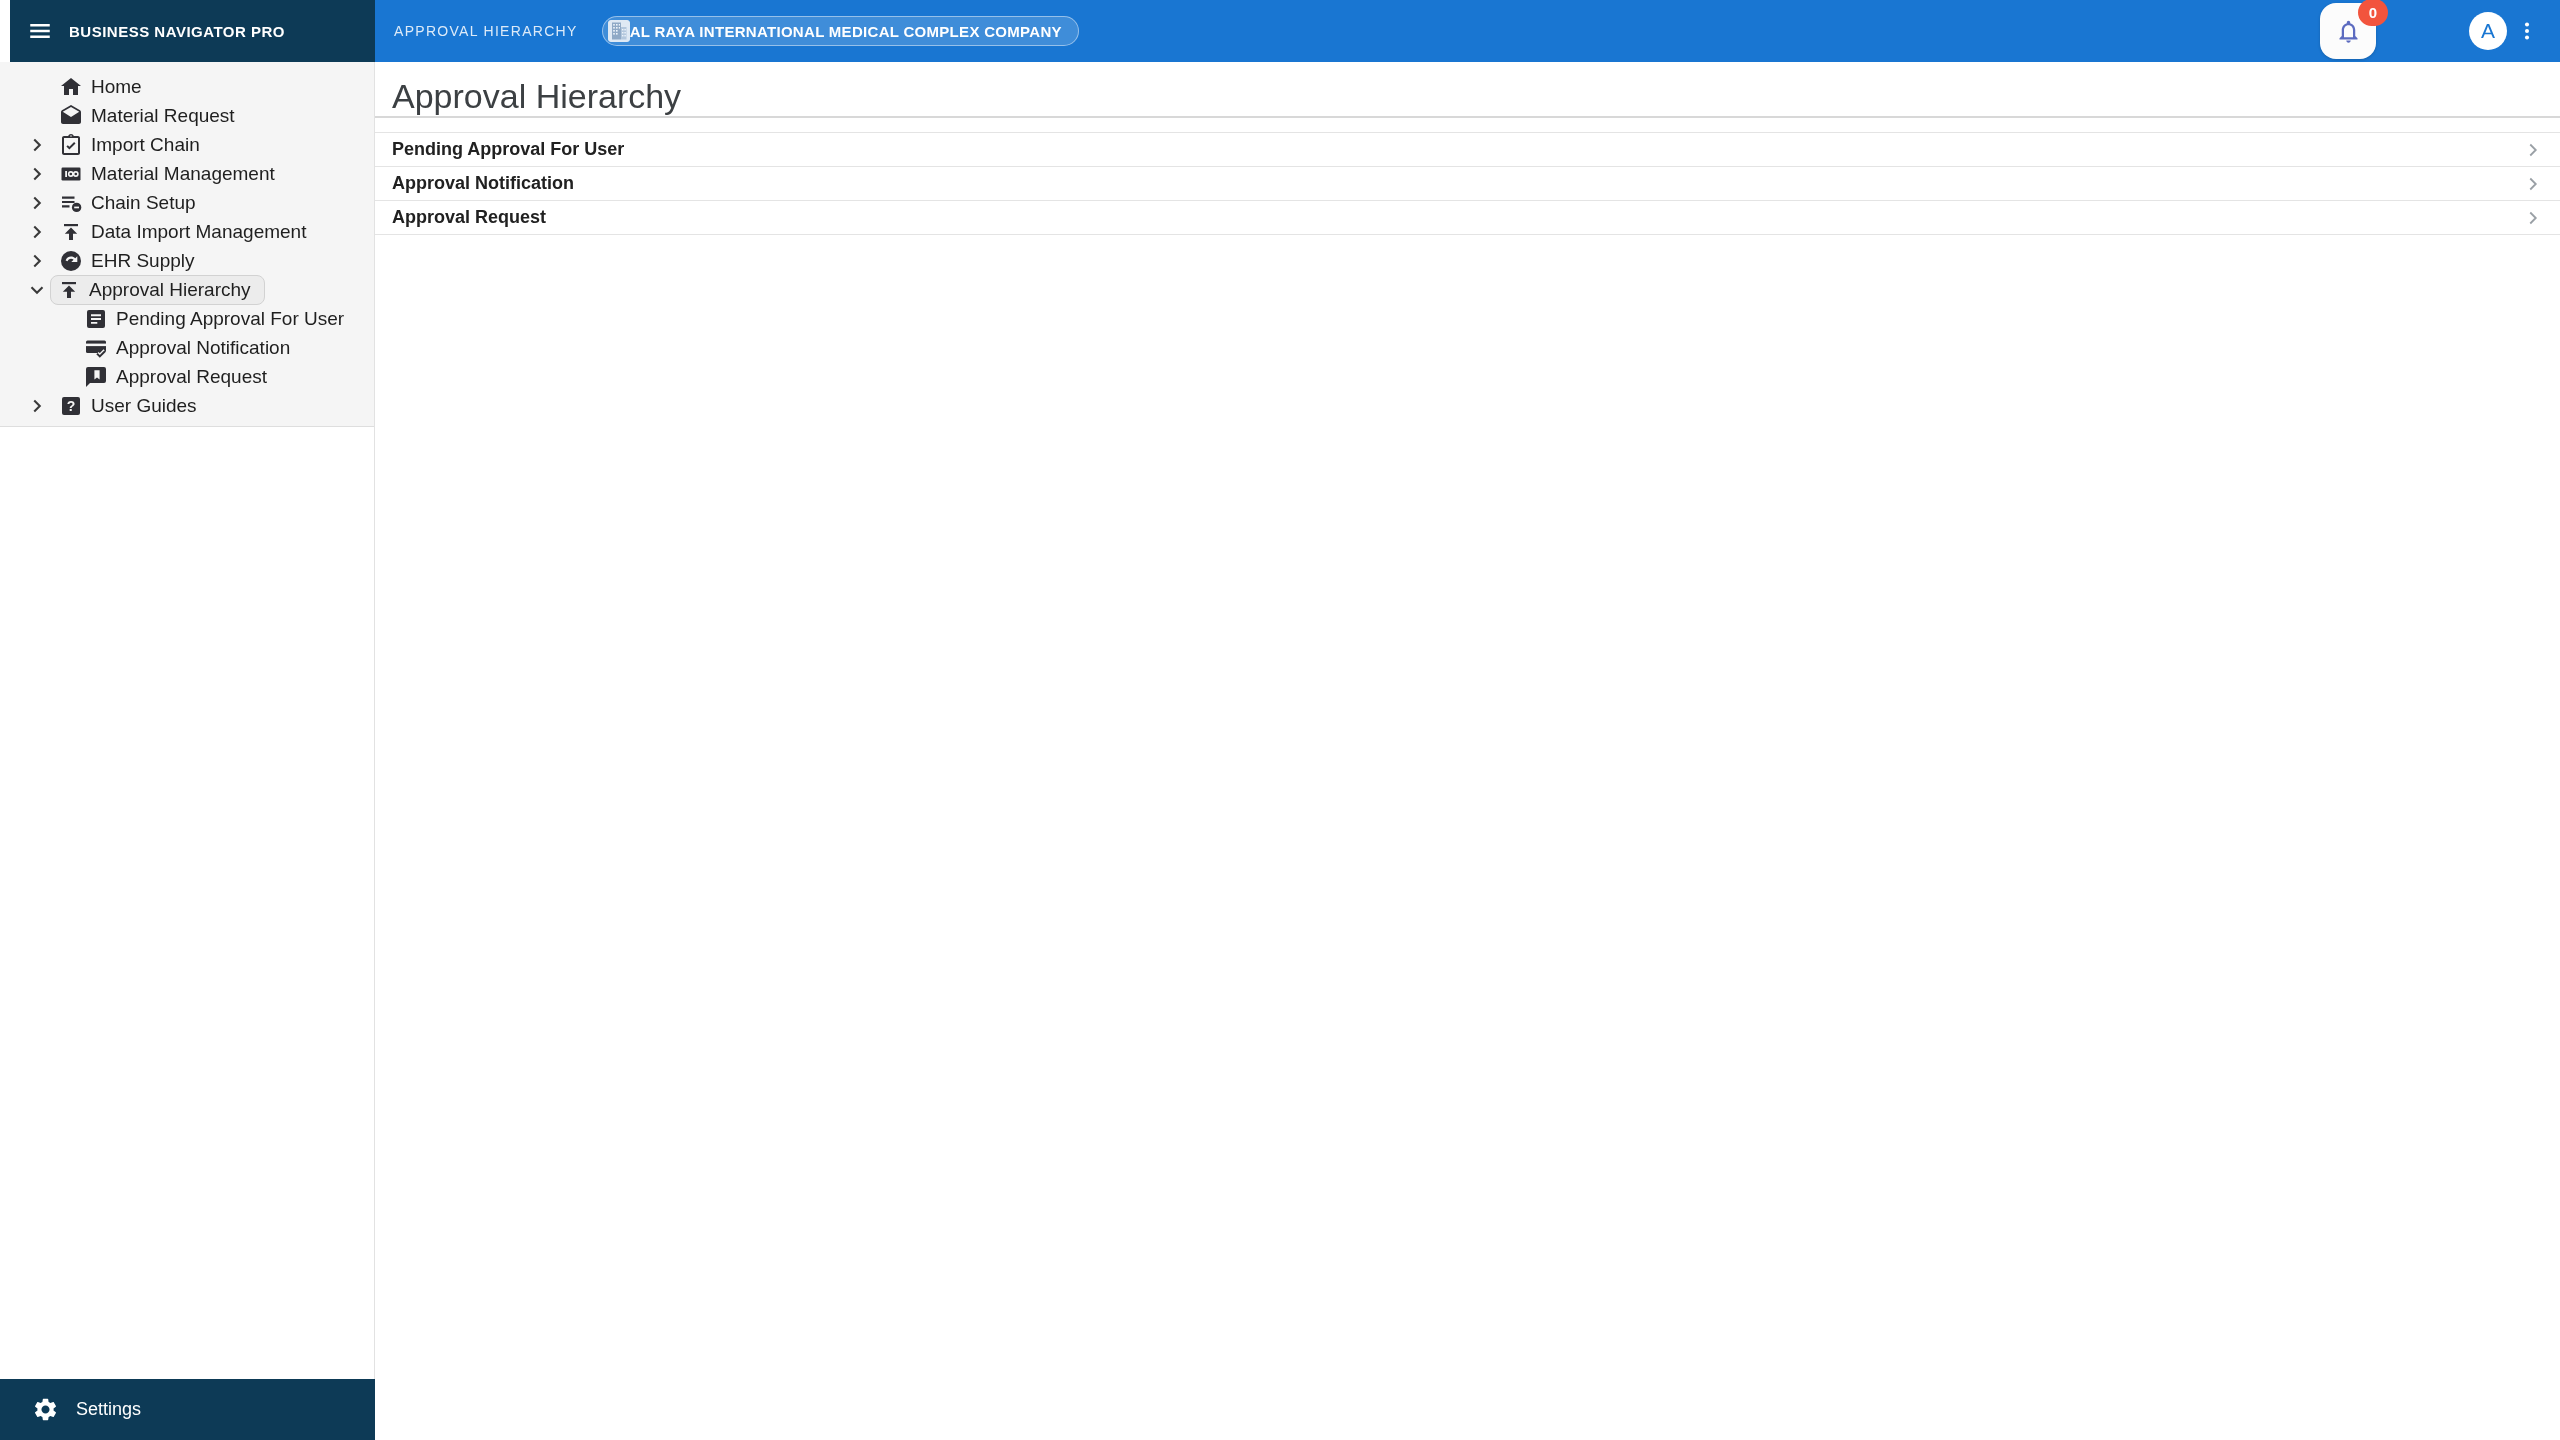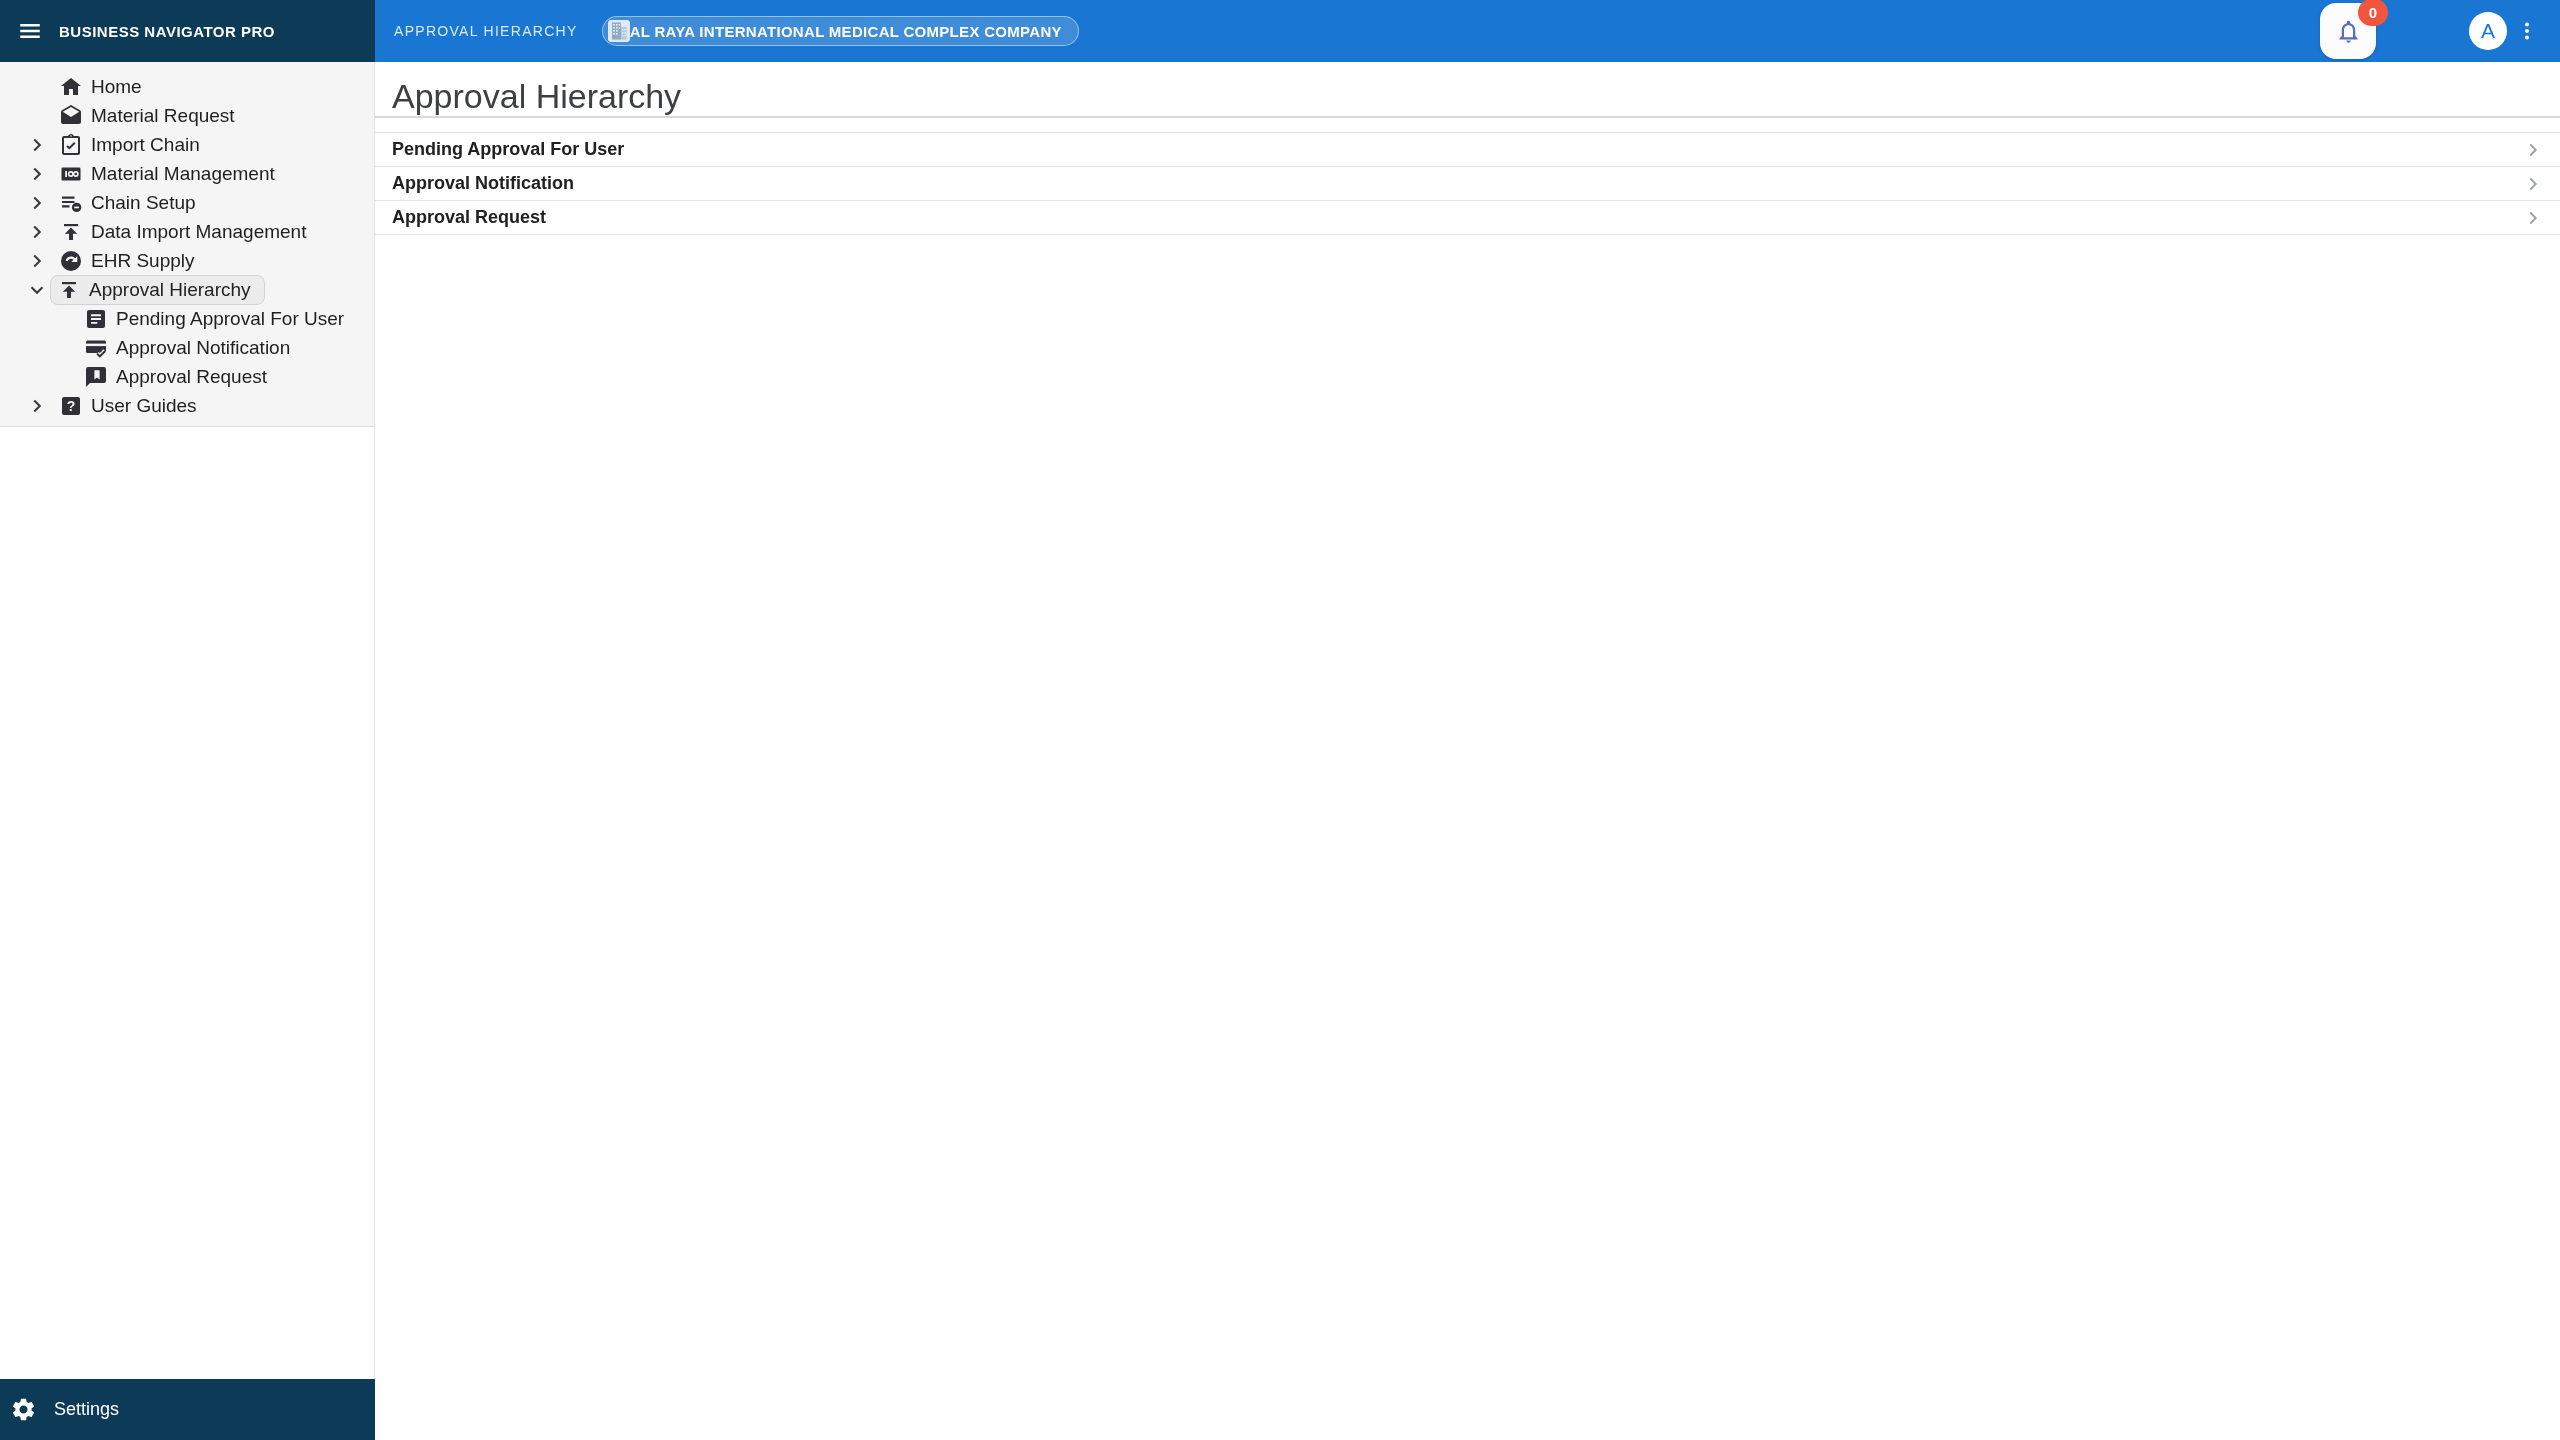--- a/index.html
+++ b/index.html
@@ -1,36 +1,36 @@
 <!DOCTYPE html>
 <html><head>
 <meta charset="utf-8">
 <style>
   * { margin:0; padding:0; box-sizing:border-box; }
   html,body { width:2560px; height:1440px; font-family:"Liberation Sans", sans-serif; background:#fff; overflow:hidden; }
   .app { display:flex; width:2560px; height:1440px; }
 
   
   .sidebar { width:375px; min-width:375px; height:100%; display:flex; flex-direction:column; background:#fff; }
-  .sidebar-header { height:62px; background:#0d3a56; display:flex; align-items:center; padding-left:17px; flex:none; }
+  .sidebar-header { height:62px; background:#0d3a56; display:flex; align-items:center; padding-left:17px; flex:none;margin-left:10px; }
   .hamburger { width:26px; height:26px; color:#fff; cursor:pointer; display:flex; align-items:center; }
   .brand { color:#fff; font-size:15px; font-weight:bold; letter-spacing:.5px; margin-left:16px; white-space:nowrap; }
 
   .sidebar-mid { flex:1; display:flex; flex-direction:column; border-right:1.5px solid #e2e2e2; overflow:hidden; }
   .sidebar-nav { background:#f5f5f5; padding-top:10px; padding-bottom:6px; border-bottom:1.5px solid #dedede; }
   .nav-row { height:29px; display:flex; align-items:center; padding-left:25px; cursor:pointer; color:#212121; }
   .chev-slot { width:24px; height:24px; display:flex; align-items:center; justify-content:center; color:#3a3a3a; flex:none; }
   .nav-icon { width:24px; height:24px; display:flex; align-items:center; justify-content:center; color:#303036; margin-left:10px; flex:none; }
   .nav-label { font-size:19px; margin-left:8px; white-space:nowrap; color:#1f1f1f; }
   .nav-row.sub { padding-left:84px; }
   .nav-row.sub .nav-icon { margin-left:0; }
   .pill { display:flex; align-items:center; background:#ececec; border:1.5px solid #d2d2d2; border-radius:8px; padding:2px 13px 2px 6px; margin-left:1px; }
   .pill .nav-icon { margin-left:0; }
   .sidebar-filler { flex:1; background:#fff; }
-  .sidebar-footer { height:61px; background:#0d3a56; display:flex; align-items:center; padding-left:10px; flex:none; cursor:pointer; }
+  .sidebar-footer { height:61px; background:#0d3a56; display:flex; align-items:center; padding-left:32px; flex:none; cursor:pointer; }
   .sidebar-footer .gear { width:27px; height:27px; color:#fff; display:flex; align-items:center; }
   .sidebar-footer .footer-label { color:#fff; font-size:18px; margin-left:17px; }
 
   
   .content { flex:1; display:flex; flex-direction:column; min-width:0; }
   .topbar { height:62px; background:#1976d2; display:flex; align-items:center; padding:0 19px; flex:none; }
   .breadcrumb { color:rgba(255,255,255,.85); font-size:14px; font-weight:500; letter-spacing:1.3px; white-space:nowrap; }
   .company-chip { display:flex; align-items:center; height:30px; border-radius:15px; background:rgba(255,255,255,.17); border:1.5px solid rgba(255,255,255,.45); margin-left:24px; padding:0 16px 0 5px; cursor:pointer; }
   .chip-icon { width:22px; height:22px; border-radius:3px; overflow:hidden; flex:none; }
   .chip-label { color:#fff; font-size:15px; font-weight:bold; letter-spacing:.3px; white-space:nowrap; }

